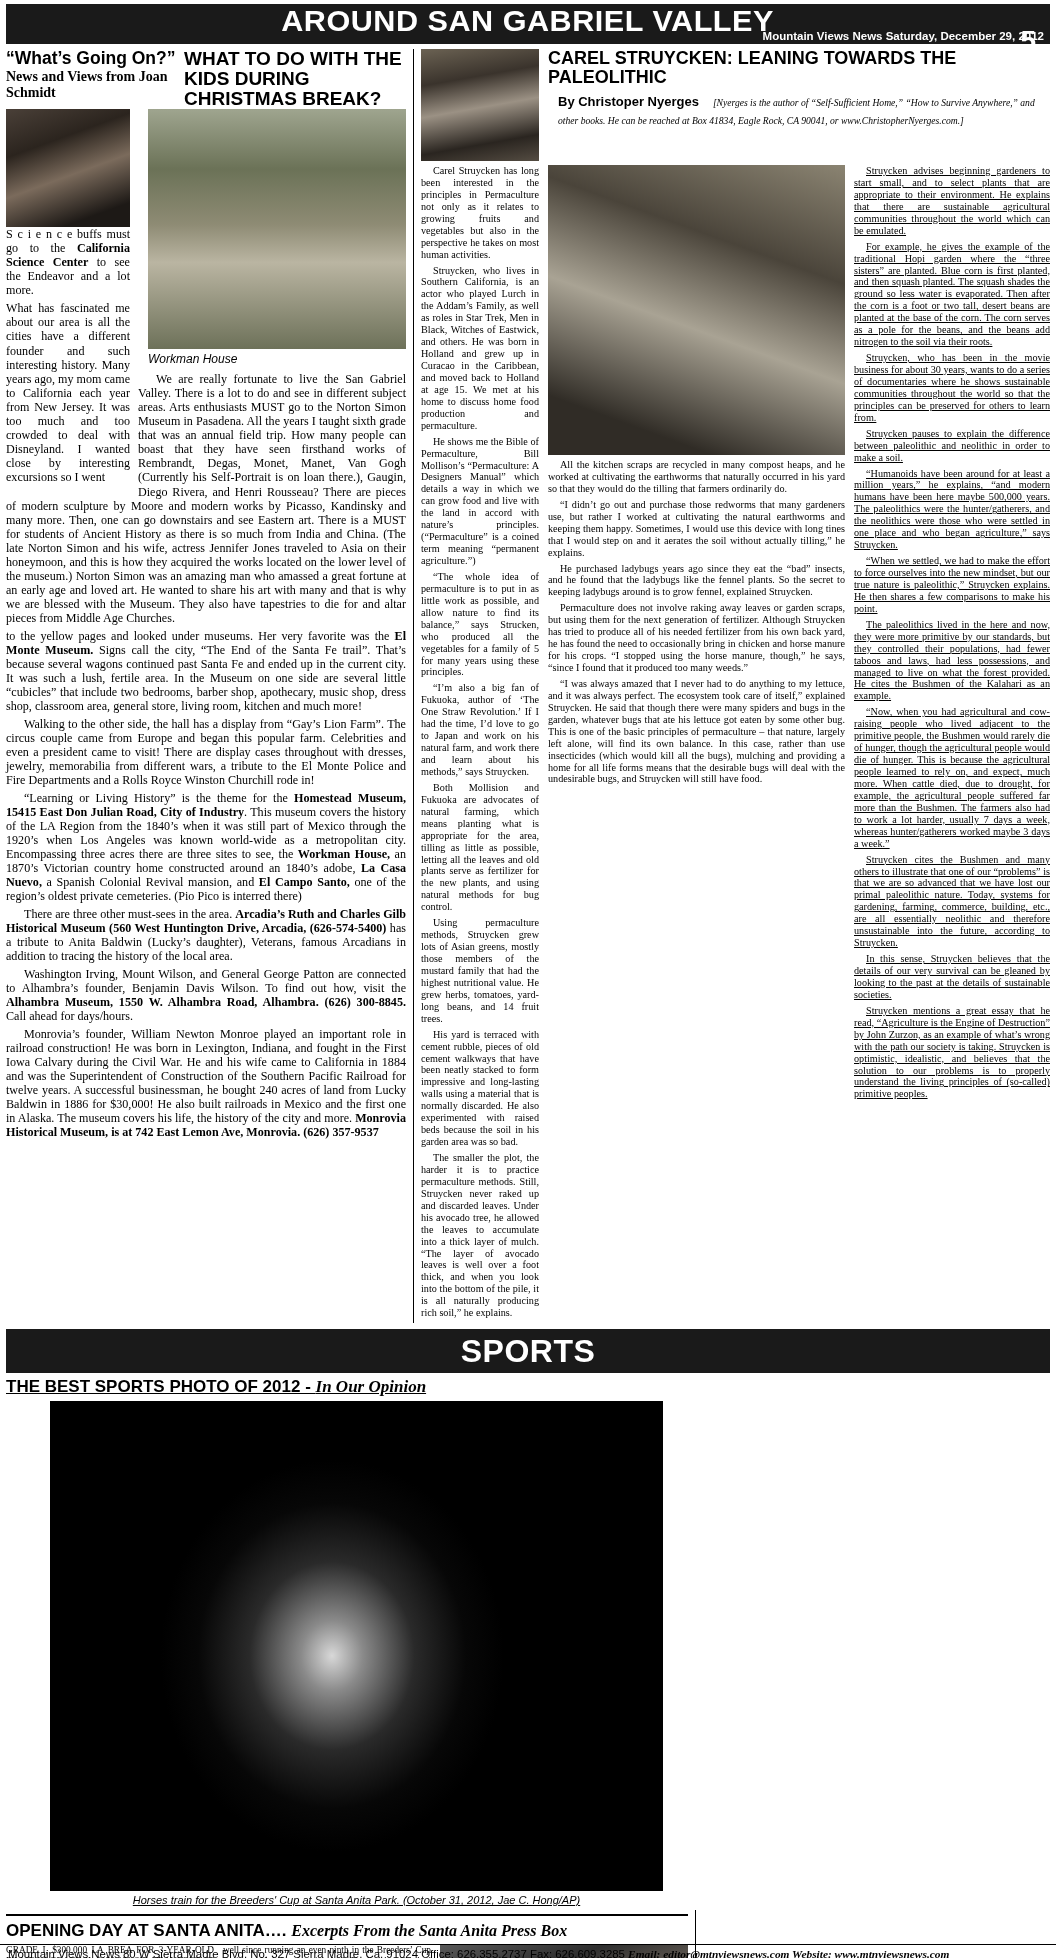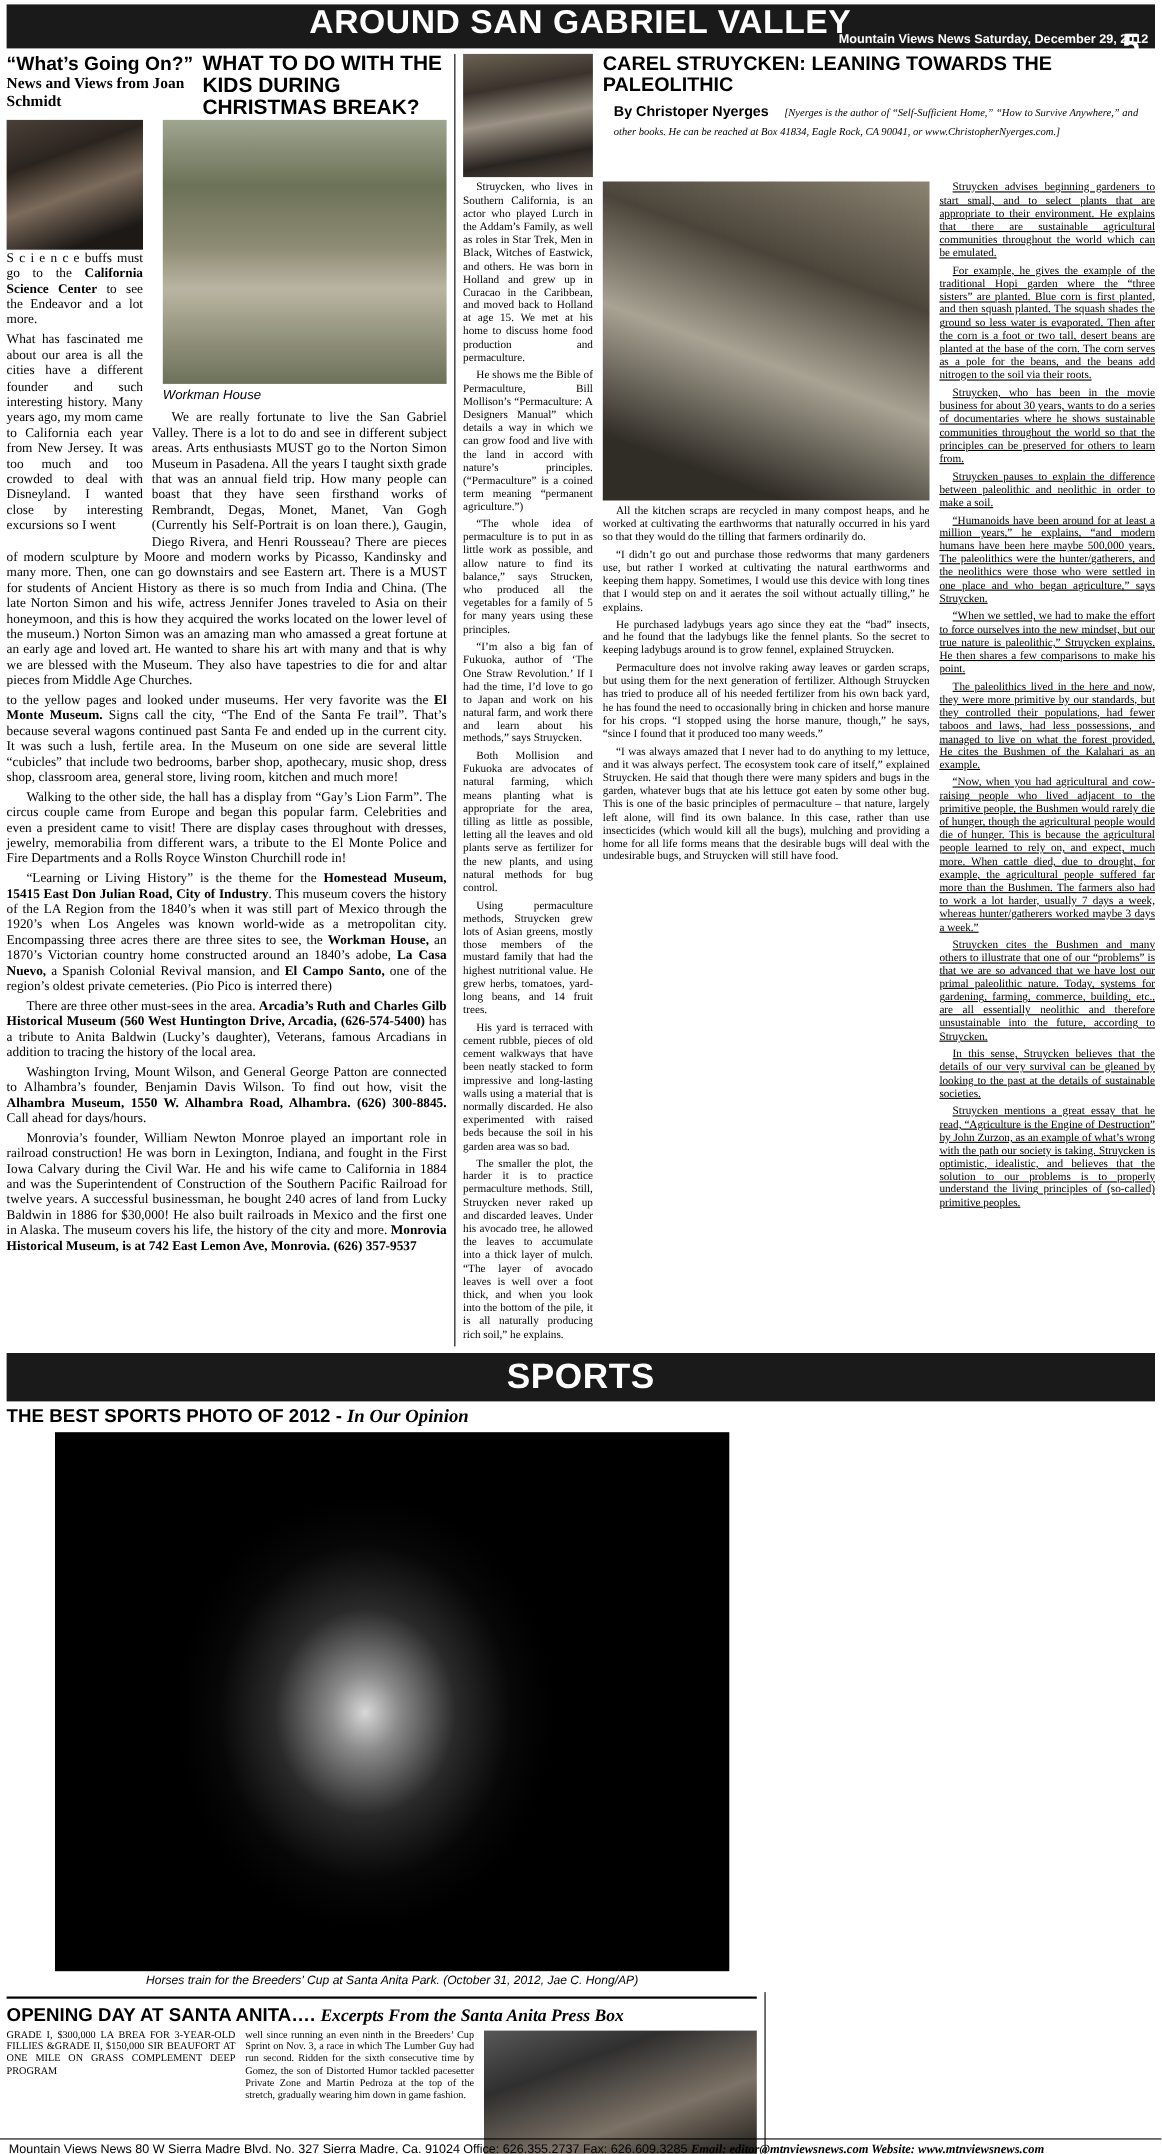--- a/index.html
+++ b/index.html
@@ -225,21 +225,21 @@
     font-size: 17px;
     margin: 0 0 4px 0;
   }
   .sports-sub .ital {
     font-family: "Liberation Serif", serif;
     font-style: italic;
     font-weight: bold;
     font-size: 17px;
   }
 
-  .sports-area { display: flex; }
+  .sports-area { display: flex; text-decoration: underline; }
   .sports-left { width: 682px; flex: 0 0 682px; }
   .sports-right { flex: 1 1 auto; }
 
   
   .opening-box {
     border-top: 2px solid #000;
     border-bottom: 1px solid #000;
     padding-top: 3px;
     margin-top: 4px;
   }
@@ -360,20 +360,21 @@
             <span class="byline">By Christoper Nyerges</span>
             <span style="display:inline-block;width:10px"></span><span class="byline-note">[Nyerges is the author of “Self-Sufficient Home,” “How to Survive Anywhere,” and other books. He can be reached at Box 41834, Eagle Rock, CA 90041, or www.ChristopherNyerges.com.]</span>
           </div>
         </div>
       </div>
 
       <div class="carel-grid">
 
         <div class="carel-col-a">
           <div class="small-text">
+            <p style="text-indent:12px">Carel Struycken has long been interested in the principles in Permaculture not only as it relates to growing fruits and vegetables but also in the perspective he takes on most human activities.</p>
             <p style="text-indent:12px">Struycken, who lives in Southern California, is an actor who played Lurch in the Addam’s Family, as well as roles in Star Trek, Men in Black, Witches of Eastwick, and others. He was born in Holland and grew up in Curacao in the Caribbean, and moved back to Holland at age 15. We met at his home to discuss home food production and permaculture.</p>
             <p style="text-indent:12px">He shows me the Bible of Permaculture, Bill Mollison’s “Permaculture: A Designers Manual” which details a way in which we can grow food and live with the land in accord with nature’s principles. (“Permaculture” is a coined term meaning “permanent agriculture.”)</p>
             <p style="text-indent:12px">“The whole idea of permaculture is to put in as little work as possible, and allow nature to find its balance,” says Strucken, who produced all the vegetables for a family of 5 for many years using these principles.</p>
             <p style="text-indent:12px">“I’m also a big fan of Fukuoka, author of ‘The One Straw Revolution.’ If I had the time, I’d love to go to Japan and work on his natural farm, and work there and learn about his methods,” says Struycken.</p>
             <p style="text-indent:12px">Both Mollision and Fukuoka are advocates of natural farming, which means planting what is appropriate for the area, tilling as little as possible, letting all the leaves and old plants serve as fertilizer for the new plants, and using natural methods for bug control.</p>
             <p style="text-indent:12px">Using permaculture methods, Struycken grew lots of Asian greens, mostly those members of the mustard family that had the highest nutritional value.  He grew herbs, tomatoes, yard-long beans, and 14 fruit trees.</p>
             <p style="text-indent:12px">His yard is terraced with cement rubble, pieces of old cement walkways that have been neatly stacked to form impressive and long-lasting walls using a material that is normally discarded. He also experimented with raised beds because the soil in his garden area was so bad.</p>
             <p style="text-indent:12px">The smaller the plot, the harder it is to practice permaculture methods. Still, Struycken never raked up and discarded leaves.  Under his avocado tree, he allowed the leaves to accumulate into a thick layer of mulch. “The layer of avocado leaves is well over a foot thick, and when you look into the bottom of the pile, it is all naturally producing rich soil,” he explains.</p>
           </div>
         </div>

